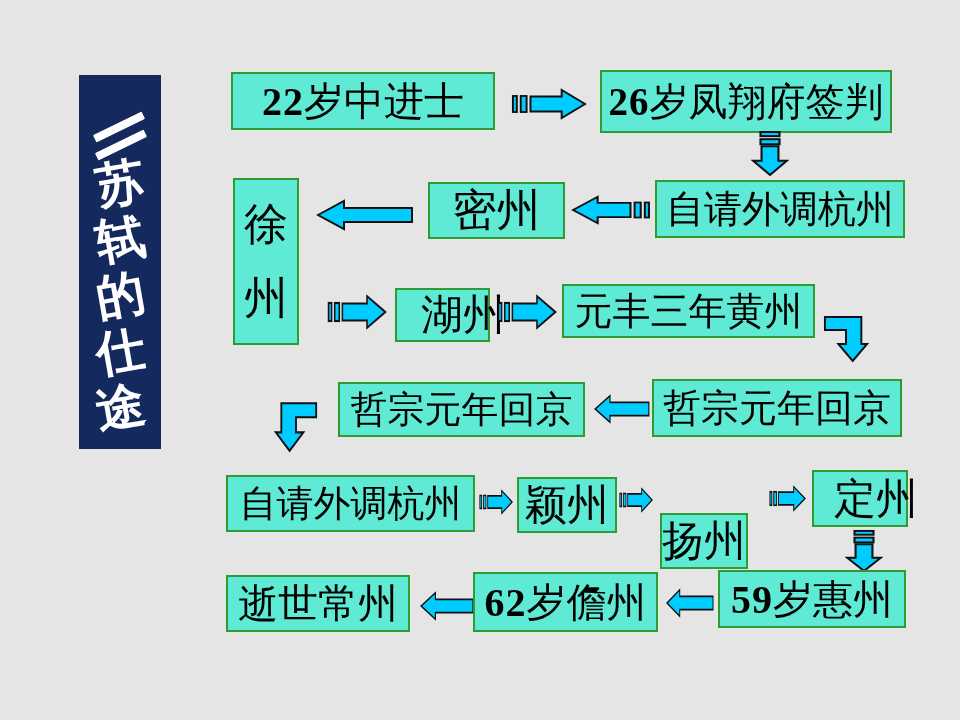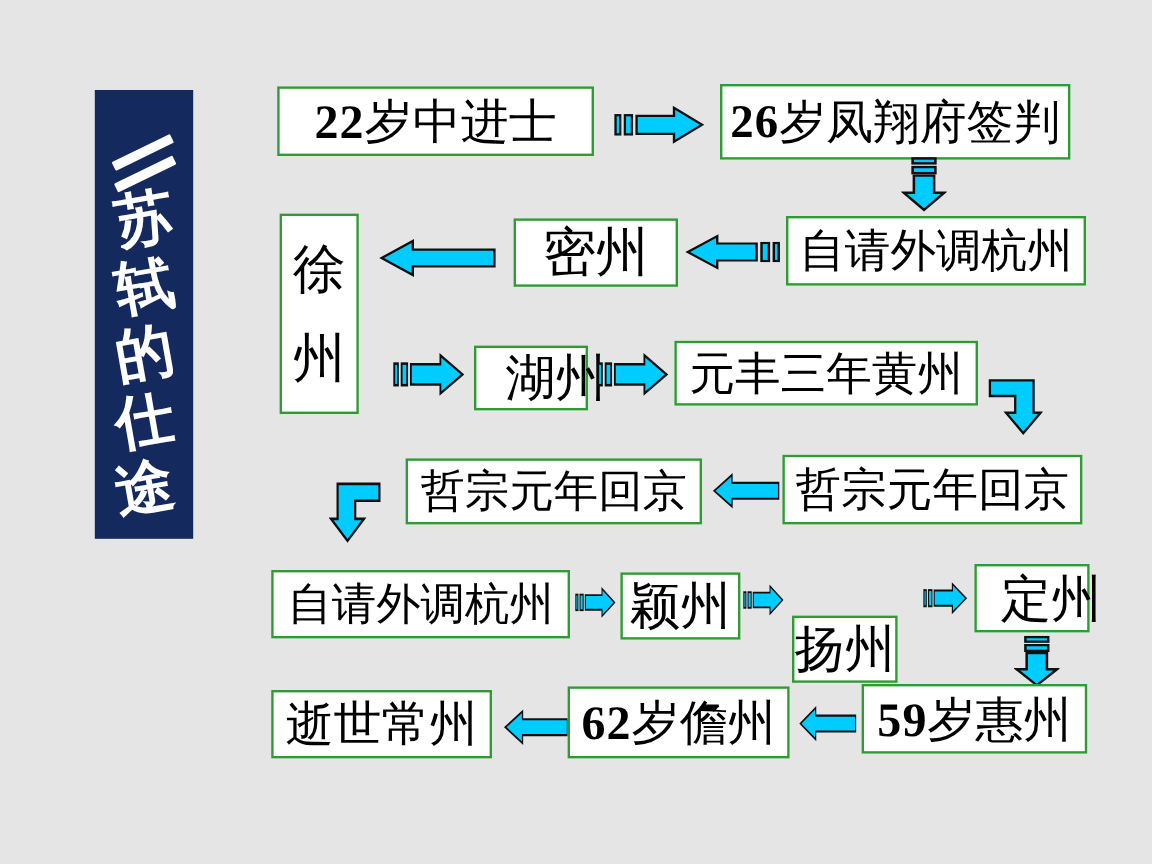--- a/index.html
+++ b/index.html
@@ -24,21 +24,21 @@
     display:flex;flex-direction:column;align-items:center;gap:4px;
   }
   .banner-text .ch{
     height:52px;line-height:52px;font-size:49px;color:#ffffff;
     font-family:"Liberation Sans","DejaVu Sans",sans-serif;font-weight:bold;
     transform:rotate(-10deg);
   }
   
   .node{
     position:absolute;box-sizing:border-box;
-    background:#ffffff;border:2px solid #2e9b33;
+    background:#5eead4;border:2px solid #2e9b33;
     display:flex;align-items:center;justify-content:center;
     color:#000;white-space:nowrap;
   }
   .node .num{font-weight:bold;letter-spacing:1px;}
   .node.vertical{flex-direction:column;justify-content:space-evenly;}
   
   .arrow{position:absolute;}
   .arrow svg{display:block;width:100%;height:100%;}
   .arrow .shape{fill:#00ccff;stroke:#101010;stroke-width:2;stroke-linejoin:miter;}
   .flipx{transform:scaleX(-1);}

